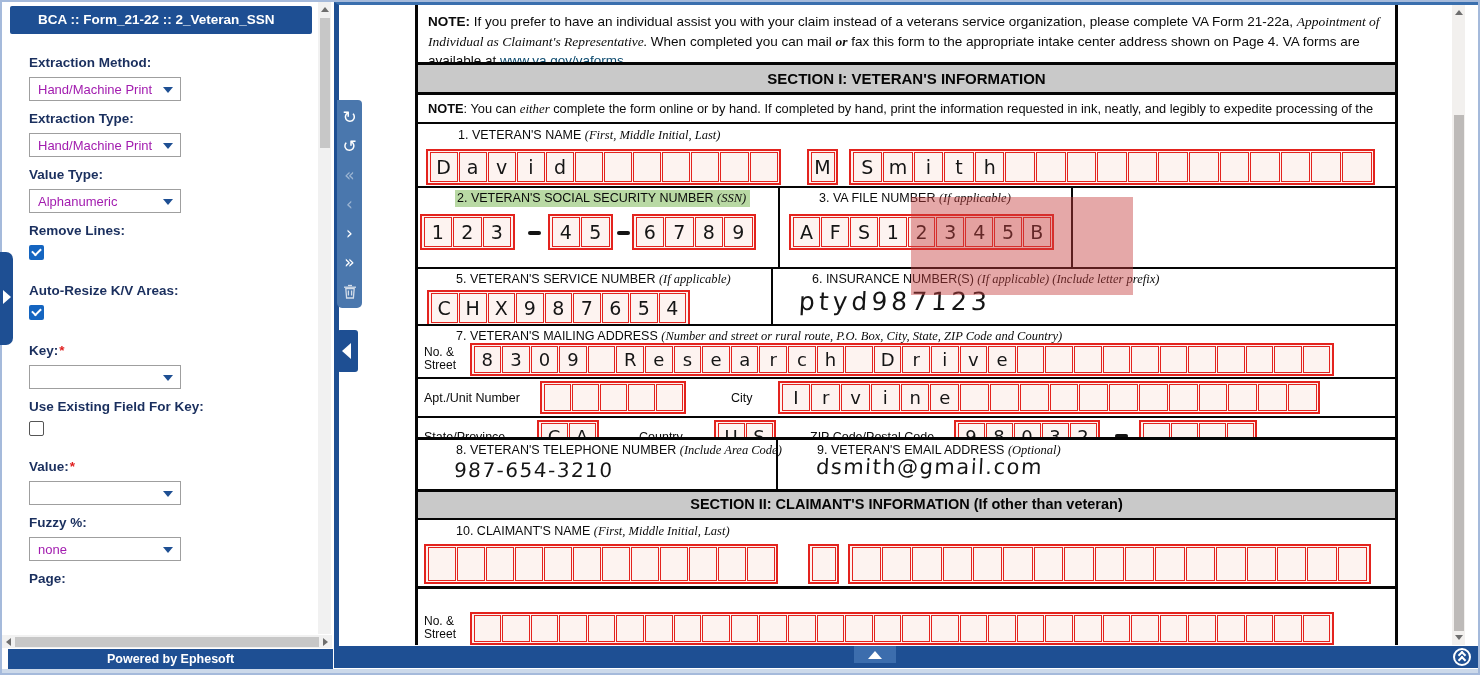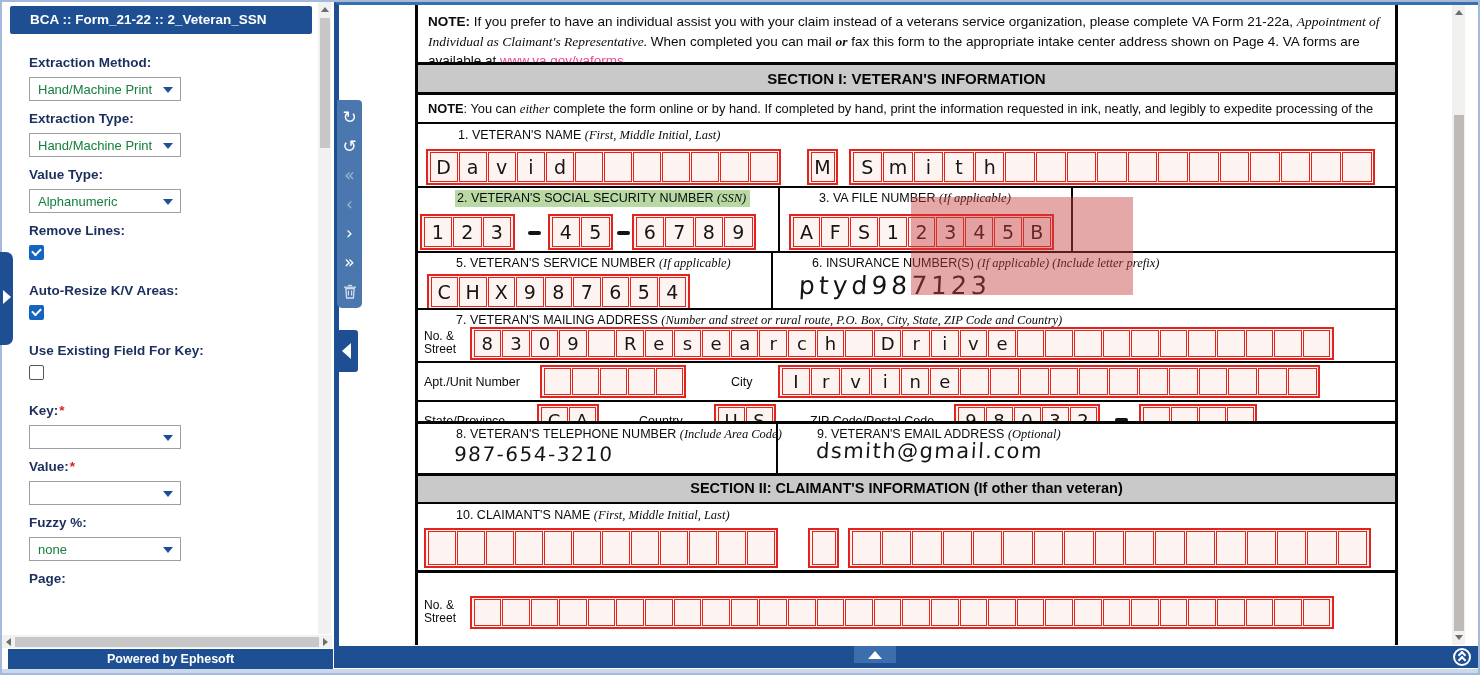--- a/index.html
+++ b/index.html
@@ -3,29 +3,29 @@
 <meta charset="utf-8">
 <style>
   * { margin:0; padding:0; box-sizing:border-box; }
   body { background:#e9edf3; font-family:"Liberation Sans", sans-serif; }
   .screen { position:relative; width:1480px; height:675px; background:#ffffff;
             box-shadow: inset 0 0 0 2px #a5badb; overflow:hidden; }
 
   
   .sidebar { position:absolute; left:2px; top:2px; width:316px; height:633px; background:#fff; overflow:hidden; }
   .sb-header { position:absolute; left:8px; top:4px; width:302px; height:28px; background:#1e4f93;
-               color:#fff; font-weight:bold; font-size:13.5px; line-height:28px; padding-left:20px;
+               color:#fff; font-weight:bold; font-size:13.5px; line-height:28px; padding-left:28px;
                border-radius:2px; white-space:nowrap; }
   .sb-fields { position:absolute; left:27px; top:53px; width:260px; }
   .sb-label { font-size:13.5px; font-weight:bold; color:#1a2f5e; margin-bottom:7px; white-space:nowrap; }
   .sb-label .req { color:#e02020; margin-left:1px; }
   .sb-field { margin-bottom:10px; }
   .sb-field.cbx { margin-bottom:23px; }
   .sb-select { position:relative; width:152px; height:24px; border:1px solid #9f9f9f; background:#fff; cursor:pointer; }
-  .sb-select .val { position:absolute; left:8px; top:4px; font-size:13px; color:#15803d; white-space:nowrap; }
+  .sb-select .val { position:absolute; left:8px; top:4px; font-size:13px; color:#a21caf; white-space:nowrap; }
   .sb-select .caret { position:absolute; right:7px; top:9px; width:0; height:0;
                       border-left:5px solid transparent; border-right:5px solid transparent; border-top:6px solid #1e4f93; }
   .sb-checkbox { width:15px; height:15px; border-radius:2px; position:relative; cursor:pointer; }
   .sb-checkbox.checked { background:#1565c0; }
   .sb-checkbox.checked::after { content:""; position:absolute; left:3.2px; top:3.2px; width:7px; height:4px;
                                 border-left:2px solid #fff; border-bottom:2px solid #fff; transform:rotate(-45deg); }
   .sb-checkbox.unchecked { background:#fff; border:1.6px solid #555; }
 
   
   .sb-vscroll { position:absolute; left:318px; top:2px; width:13px; height:632px; background:#f1f1f1; }
@@ -64,21 +64,21 @@
 
   
   .doc-page { position:absolute; left:415px; top:5px; width:983px; height:640px; background:#fff;
               border-left:3px solid #050505; border-right:3px solid #050505; overflow:hidden; z-index:1; }
   .drow { position:relative; border-bottom:2px solid #050505; overflow:hidden; }
   .drow .col { position:relative; height:100%; float:left; }
   .col.divider { border-right:2px solid #050505; }
 
   .note-text { font-size:13.5px; line-height:1.45; color:#0a0a0a; padding:7px 10px 0 10px; }
   .note-text i, .hint { font-family:"Liberation Serif", serif; font-style:italic; }
-  .note-text .lnk { color:#ec4899; text-decoration:underline; cursor:pointer; }
+  .note-text .lnk { color:#0c4a6e; text-decoration:underline; cursor:pointer; }
   .sec-banner { background:#c9c9c9; text-align:center; font-weight:bold; font-size:15px; color:#050505; }
   .f-label { position:absolute; font-size:12.5px; color:#0a0a0a; white-space:nowrap;margin-left:34px; }
   .f-label .hint { font-size:12.5px; }
   .green-hl { background:#b9d9a4; padding:1px 4px 2px 2px; }
 
   
   .comb { position:absolute; display:flex; border:2px solid #e3231e; background:#fdf3f0; padding:1px; }
   .comb .cell { width:var(--cw); height:30px; border:1.5px solid #e3231e; margin:0 0.5px; background:#fdf3f0;
                 display:flex; align-items:center; justify-content:center;
                 font-family:"DejaVu Sans", sans-serif; font-size:19px; color:#151515; }
@@ -138,30 +138,30 @@
           </div>
         </div>
         <div class="sb-field cbx">
           <div class="sb-label">Remove Lines:</div>
           <div class="sb-checkbox checked"></div>
         </div>
         <div class="sb-field cbx">
           <div class="sb-label">Auto-Resize K/V Areas:</div>
           <div class="sb-checkbox checked"></div>
         </div>
-        <div class="sb-field cbx">
-          <div class="sb-label">Use Existing Field For Key:</div>
-          <div class="sb-checkbox unchecked"></div>
-        </div>
         <div class="sb-field">
           <div class="sb-label">Key:<span class="req">*</span></div>
           <div class="sb-select">
             <span class="val"></span>
             <span class="caret"></span>
           </div>
+        </div>
+        <div class="sb-field cbx">
+          <div class="sb-label">Use Existing Field For Key:</div>
+          <div class="sb-checkbox unchecked"></div>
         </div>
         <div class="sb-field">
           <div class="sb-label">Value:<span class="req">*</span></div>
           <div class="sb-select">
             <span class="val"></span>
             <span class="caret"></span>
           </div>
         </div>
         <div class="sb-field">
           <div class="sb-label">Fuzzy %:</div>
@@ -262,21 +262,21 @@
           <span class="cell"></span>
           <span class="cell"></span>
           <span class="cell"></span>
           <span class="cell"></span>
           <span class="cell"></span>
           <span class="cell"></span>
           <span class="cell"></span>
         </div>
     </div>
 
-    <div class="drow" style="height:65px;">
+    <div class="drow" style="height:81px;">
       <div class="col divider" style="width:362px;">
         <div class="f-label" style="left:3px; top:3px;">
           <span class="green-hl"><span>2. VETERAN'S SOCIAL SECURITY NUMBER</span> <span class="hint">(SSN)</span></span>
         </div>
         <div class="comb" style="left:2px; top:26px; --cw:28.5px;">
             <span class="cell">1</span>
             <span class="cell">2</span>
             <span class="cell">3</span>
           </div>
         <span class="dash" style="left:110px; top:43px;"></span>

